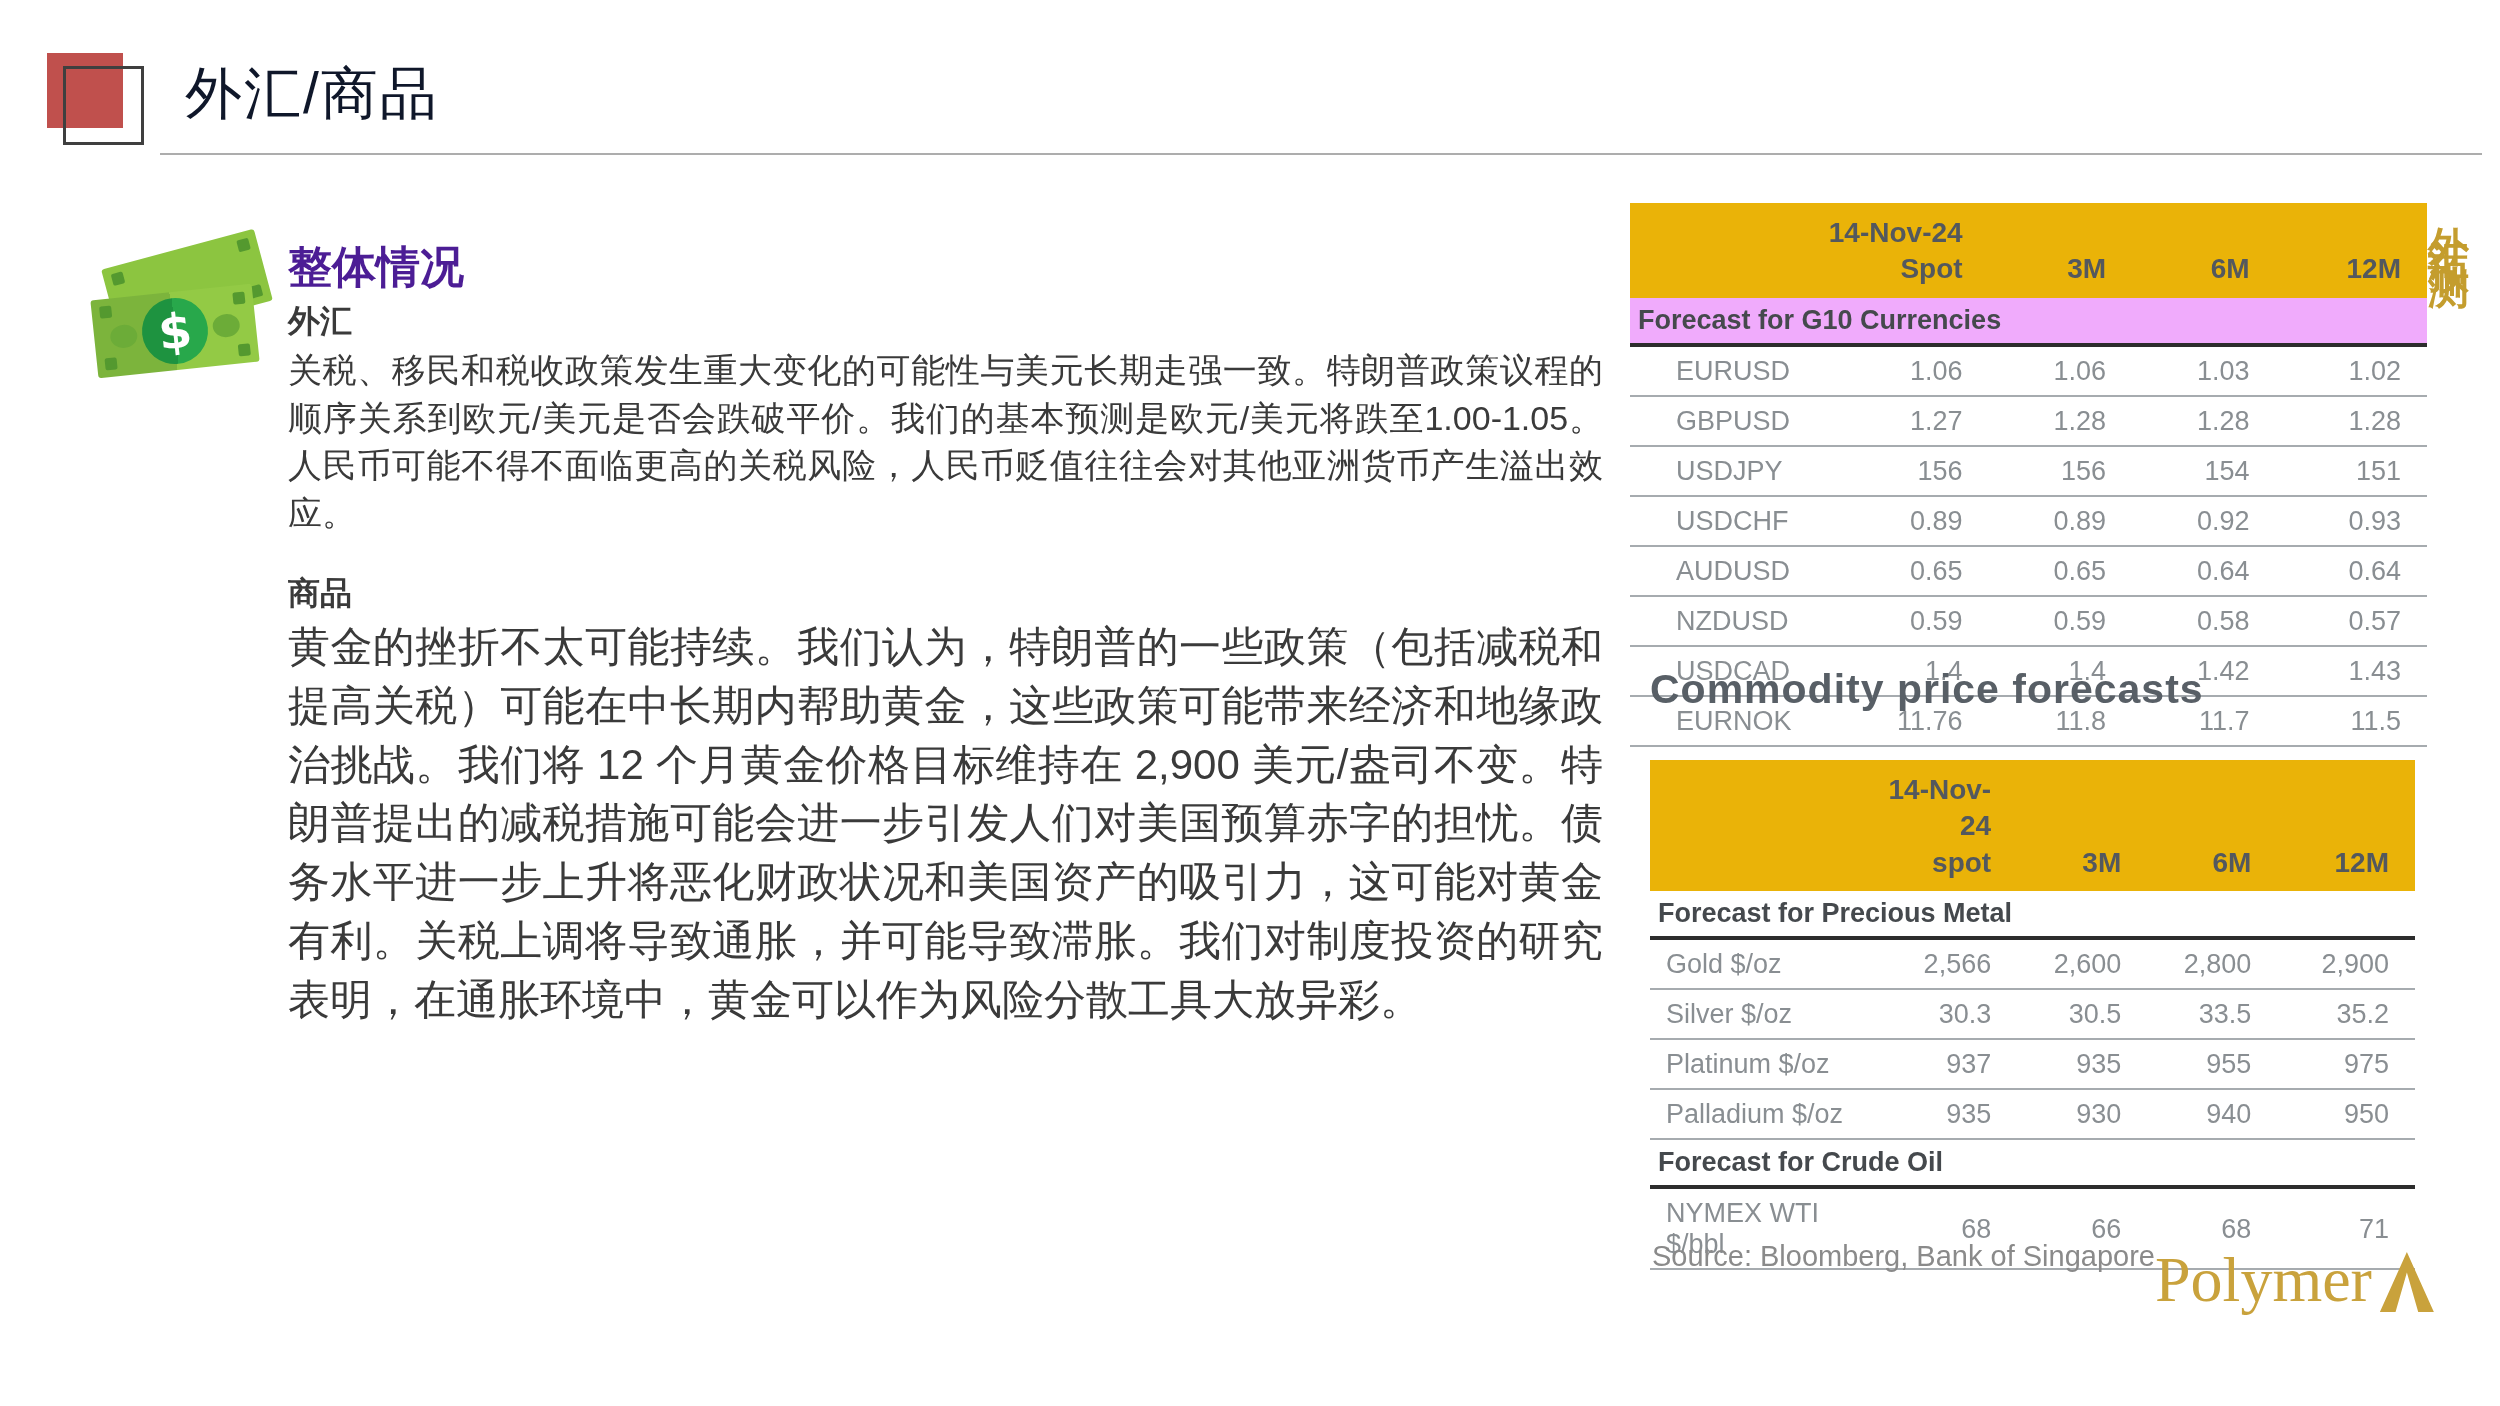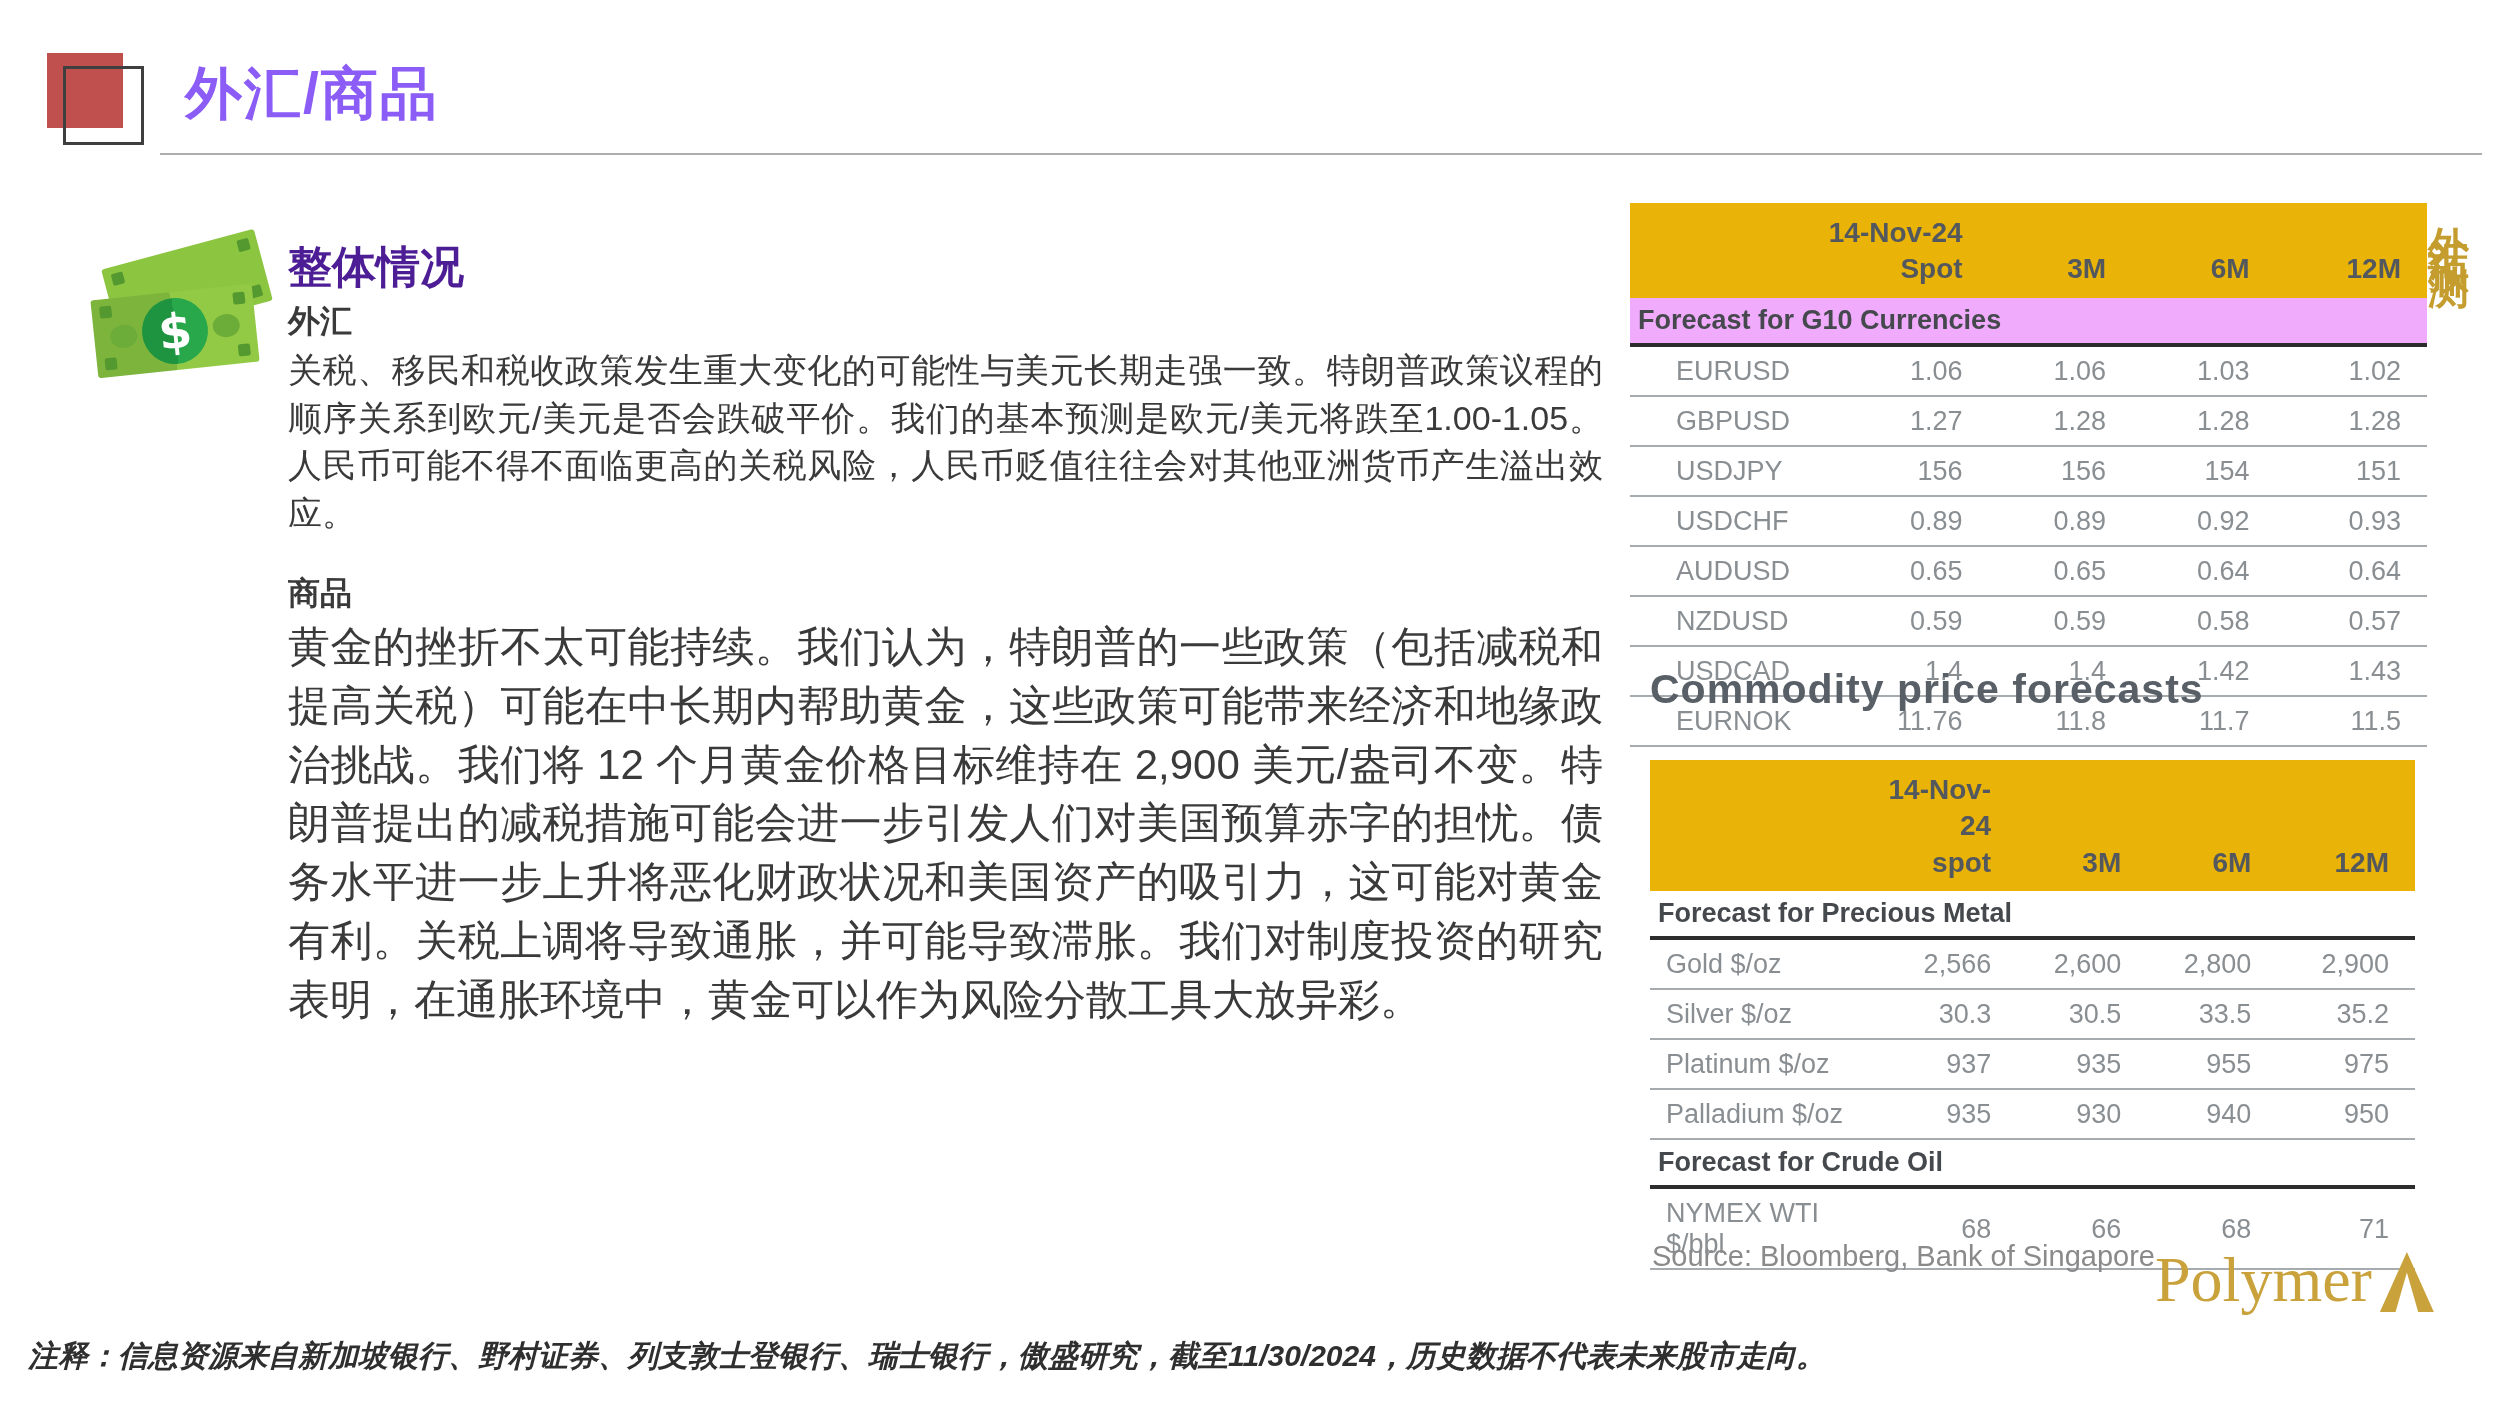--- a/index.html
+++ b/index.html
@@ -3,21 +3,21 @@
 <meta charset="utf-8">
 <style>
   html,body{margin:0;padding:0;background:#ffffff;}
   .slide{
     position:relative;width:2500px;height:1406px;background:#ffffff;overflow:hidden;
     font-family:"Liberation Sans",sans-serif;color:#3a3a3a;
   }
   
   .sq-red{position:absolute;left:47px;top:53px;width:76px;height:75px;background:#C0504D;}
   .sq-outline{position:absolute;left:63px;top:66px;width:75px;height:73px;border:3px solid #3f3f3f;background:transparent;}
-  .page-title{position:absolute;left:185px;top:56px;font-size:57px;font-weight:bold;color:#8b5cf6;letter-spacing:2px;}
+  .page-title{position:absolute;left:185px;top:56px;font-size:57px;font-weight:normal;color:#0f172a;letter-spacing:2px;}
   .title-rule{position:absolute;left:160px;top:153px;width:2322px;height:2px;background:#adadad;}
   
   .money-icon{position:absolute;left:92px;top:246px;width:178px;height:148px;}
   .bill{position:absolute;border-radius:3px;}
   .bill-back{left:16px;top:2px;width:158px;height:74px;background:#8CC540;transform:rotate(-15deg);}
   .bill-back .corner{position:absolute;width:12px;height:12px;background:#54992F;border-radius:2px;}
   .bill-front{left:2px;top:46px;width:162px;height:78px;transform:rotate(-6deg);
     background:linear-gradient(90deg,#7CB43C 0 49%,#93CA45 49%);}
   .bill-front .corner{position:absolute;width:12px;height:12px;background:#54992F;border-radius:2px;}
   .corner.tl{left:8px;top:7px;} .corner.tr{right:8px;top:7px;}
@@ -269,19 +269,18 @@
             <td>68</td>
             <td>71</td>
           </tr>
 
         </tbody>
     </table>
   </div>
 
   <div class="source-text">Source: Bloomberg, Bank of Singapore</div>
 
-  <div class="footnote">注释：信息资源来自新加坡银行、野村证券、列支敦士登银行、瑞士银行，傲盛研究，截至11/30/2024，历史数据不代表未来股市走向。</div>
   <div class="polymer-logo">
     <span class="polymer-text">Polymer</span>
     <span class="polymer-mark"></span>
   </div>
 
 </div>
 
 </body></html>

